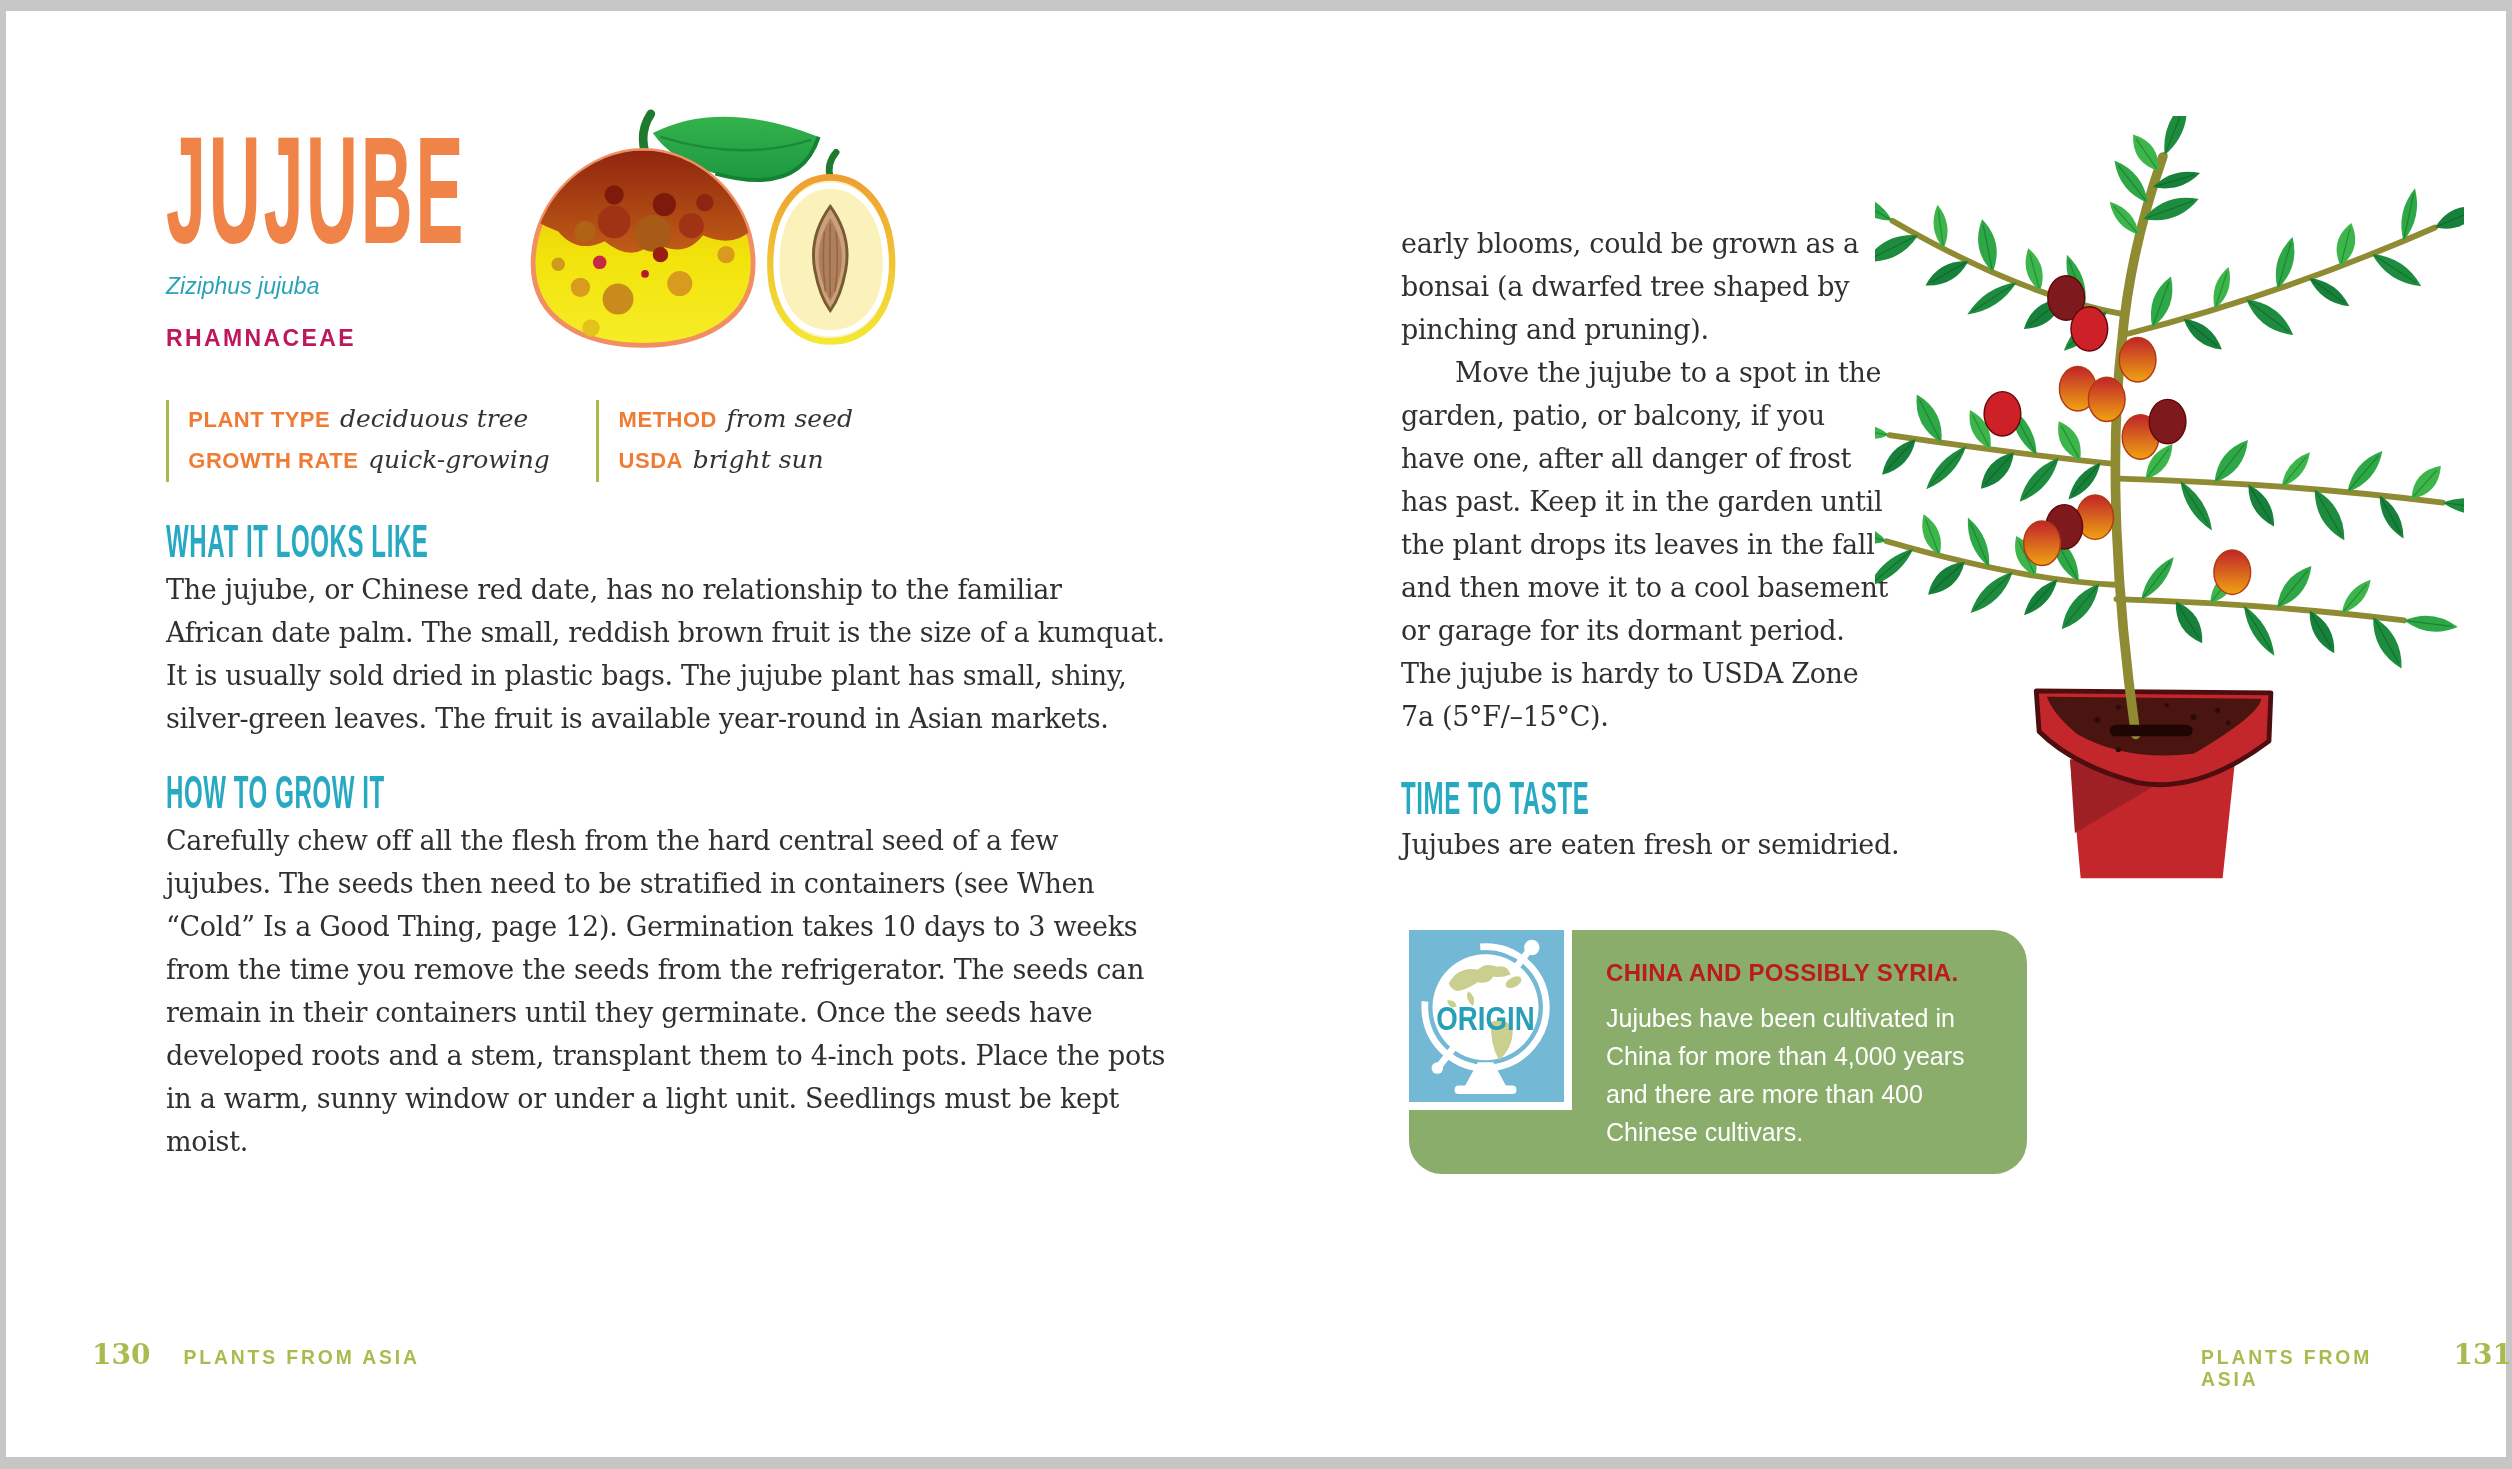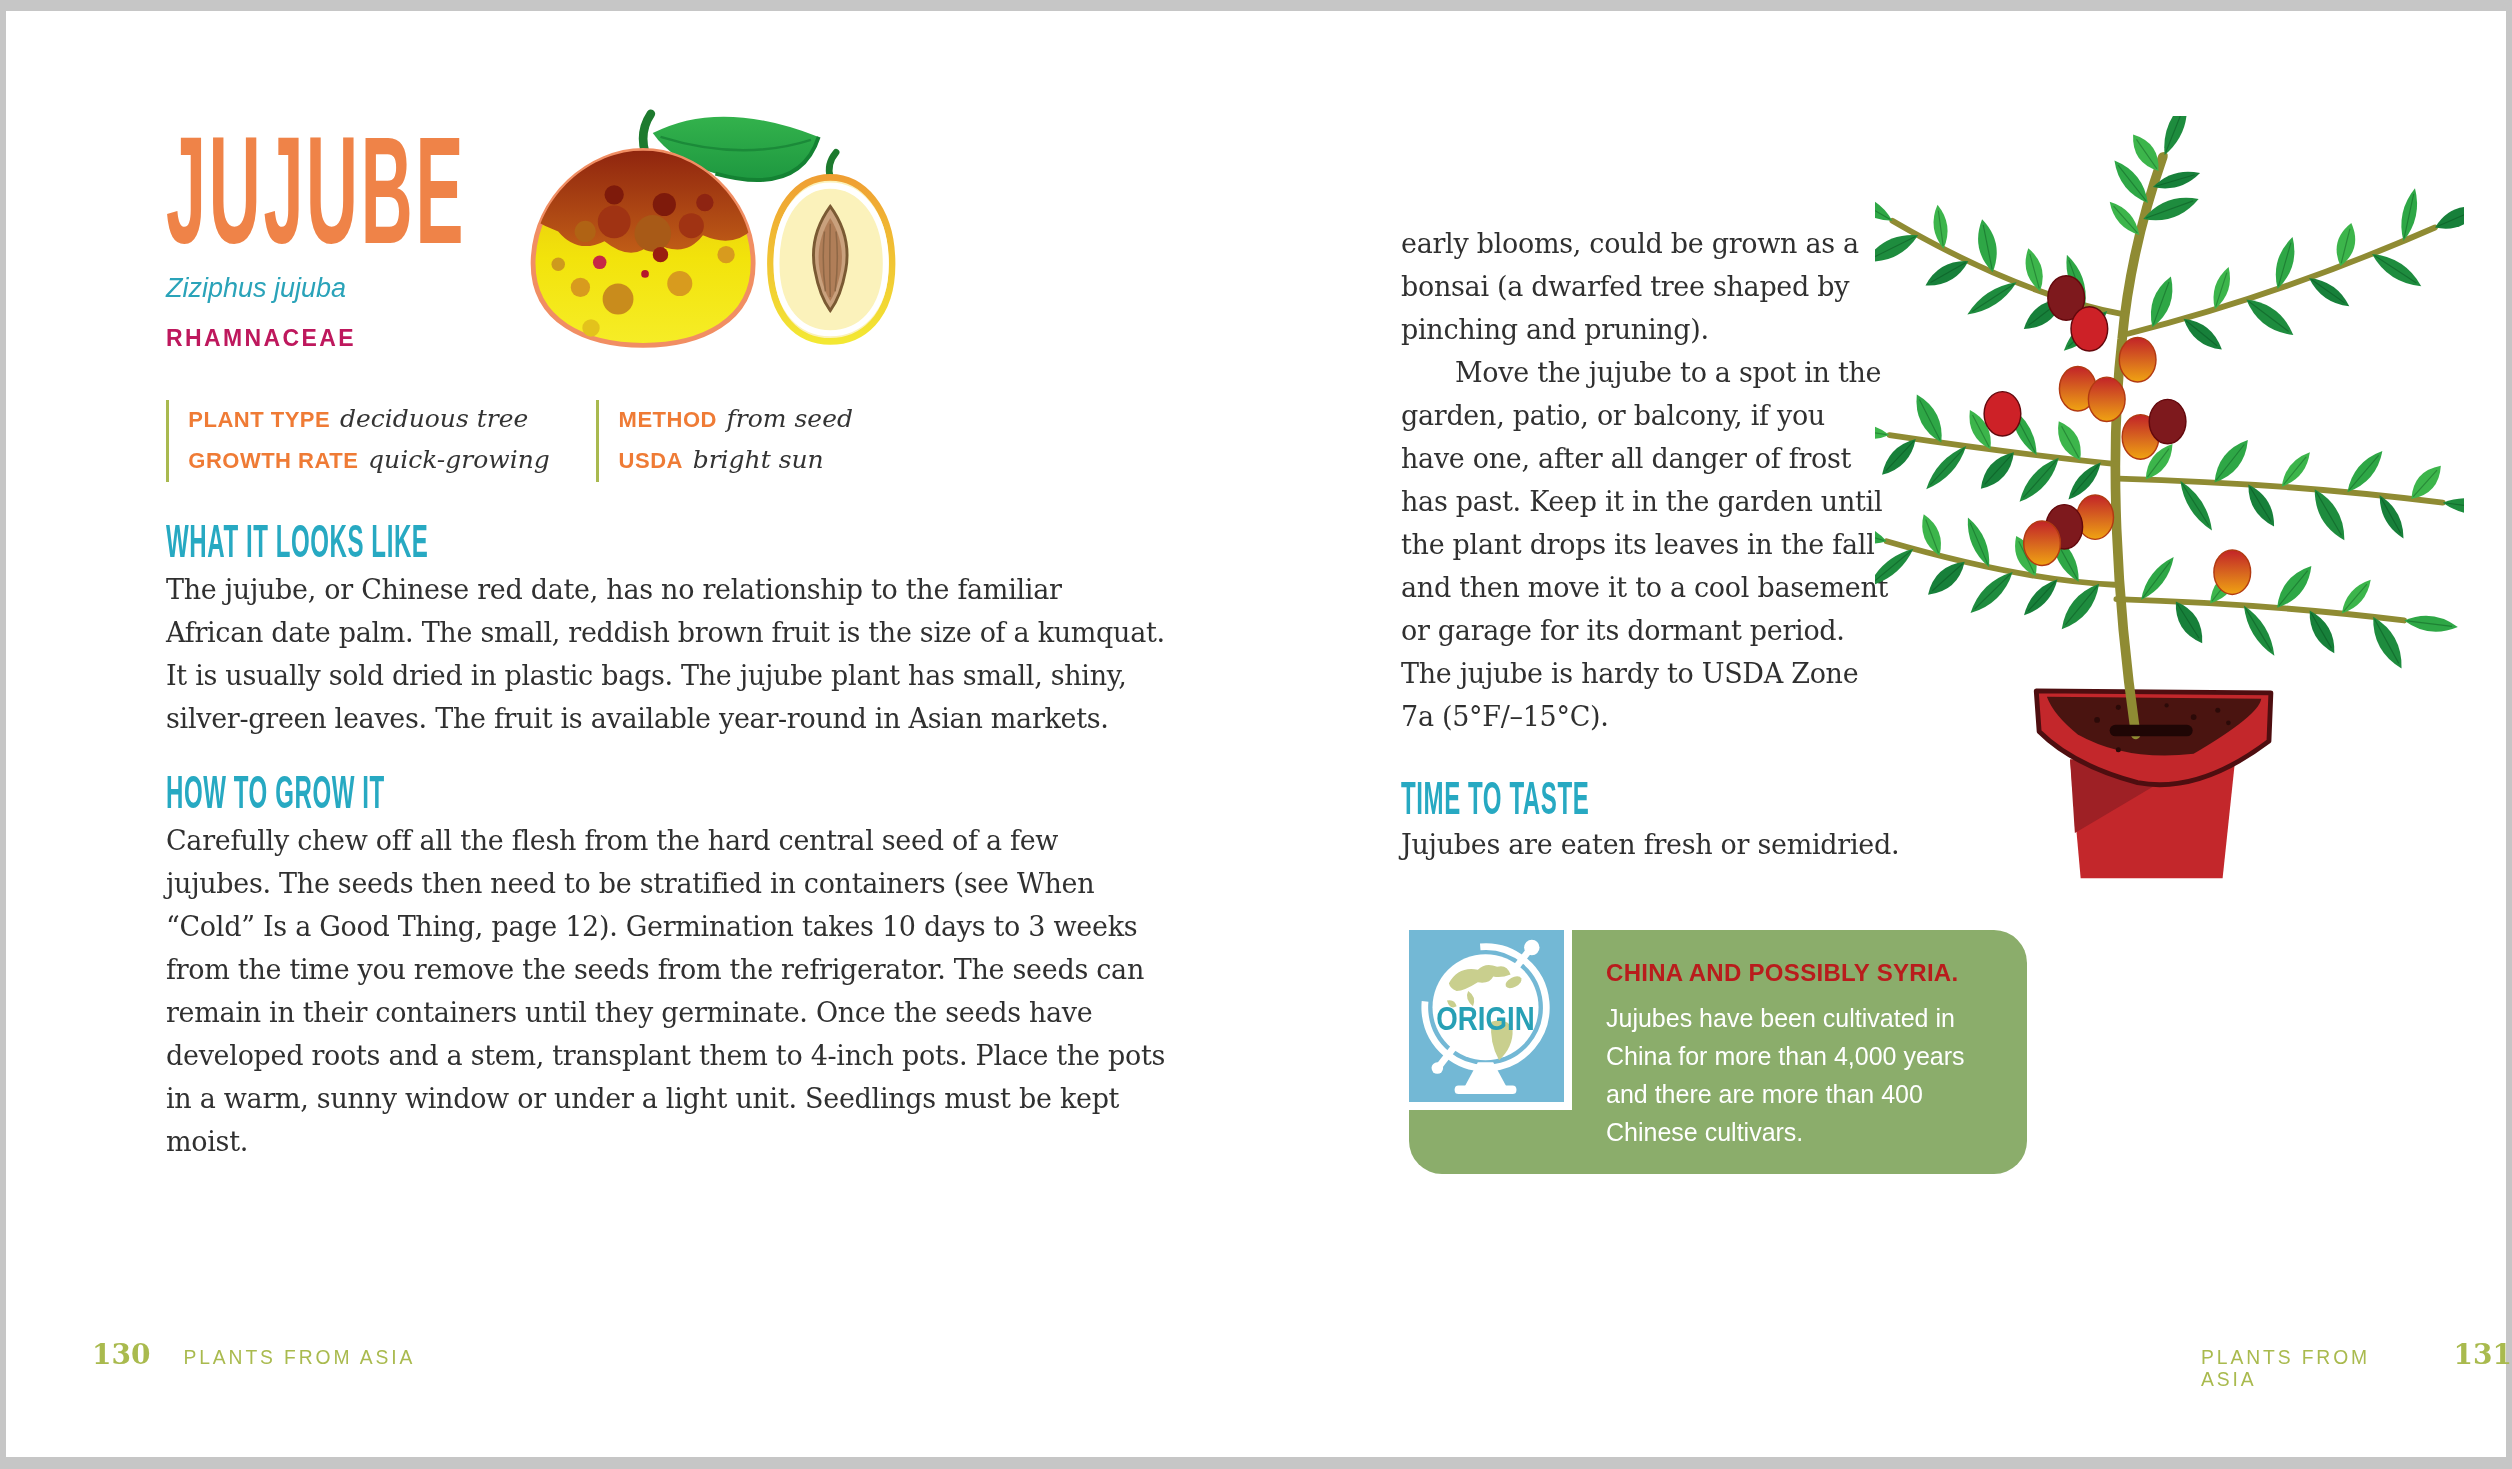--- a/index.html
+++ b/index.html
@@ -4,36 +4,36 @@
 <style>
   html,body{margin:0;padding:0;background:#c9c9c9;}
   .frame{position:relative;width:2512px;height:1470px;background:#c6c6c6;overflow:hidden;
          font-family:"Liberation Sans",sans-serif;}
   .sheet{position:absolute;left:5.8px;top:10.6px;right:5.8px;bottom:12.6px;background:#ffffff;}
   .abs{position:absolute;}
   .display{font-family:"Liberation Sans",sans-serif;font-weight:bold;line-height:1;}
   .cond{display:inline-block;transform-origin:0 0;white-space:nowrap;}
   .title-text{font-size:153px;color:#EF8348;letter-spacing:5.8px;transform:scale(0.47,1);}
   .h-teal{font-size:43px;color:#27A9C2;letter-spacing:1px;transform:scale(0.56,1.06);}
-  .species{font-size:27px;font-style:italic;color:#2AA3B9;}
+  .species{font-size:23px;font-style:italic;color:#2AA3B9;}
   .family{font-size:23px;color:#be185d;letter-spacing:2.4px;font-weight:bold;}
   .body-copy{font-family:"DejaVu Serif","Liberation Serif",serif;font-size:27px;line-height:43px;
              color:#303030;letter-spacing:-0.3px;margin:0;}
   .body-copy p{margin:0;}
   .body-copy p + p{text-indent:54px;}
   .facts{display:flex;}
   .fact-col{border-left:3.9px solid #A9B94F;padding-left:19.3px;}
   .fact-col + .fact-col{margin-left:29px;}
   .fact-row{line-height:38px;white-space:nowrap;}
   .fact-label{font-weight:bold;font-size:22px;color:#EF7B35;letter-spacing:0.5px;margin-right:9.7px;}
   .fact-value{font-family:"DejaVu Serif","Liberation Serif",serif;font-style:italic;font-size:25px;color:#333;}
   .footer{display:flex;align-items:baseline;}
   .pagenum{font-family:"DejaVu Serif","Liberation Serif",serif;font-weight:bold;
            font-size:28px;color:#A9BA4E;}
-  .running{font-weight:normal;font-size:19.3px;letter-spacing:2.9px;color:#A9BA4E;}
+  .running{font-weight:bold;font-size:19.3px;letter-spacing:2.9px;color:#A9BA4E;}
   .footer .running{margin-left:33px;}
   .footer.right .running{margin-left:0;margin-right:33px;}
   .origin-green{position:absolute;left:1409px;top:930px;width:618px;height:244px;background:#8BAD6B;
                 border-radius:0 33px 33px 33px;}
   .origin-blue{position:absolute;left:1409px;top:930px;width:155px;height:172px;background:#73B8D5;
                border-right:8.7px solid #fff;border-bottom:8.7px solid #fff;
                display:flex;align-items:center;justify-content:center;}
   .origin-text{position:absolute;left:1606px;top:959px;width:406px;}
   .origin-heading{font-weight:bold;font-size:24px;color:#b91c1c;letter-spacing:0.3px;margin:0 0 11.6px 0;}
   .origin-body{font-size:25px;line-height:38px;color:#ffffff;margin:0;}

